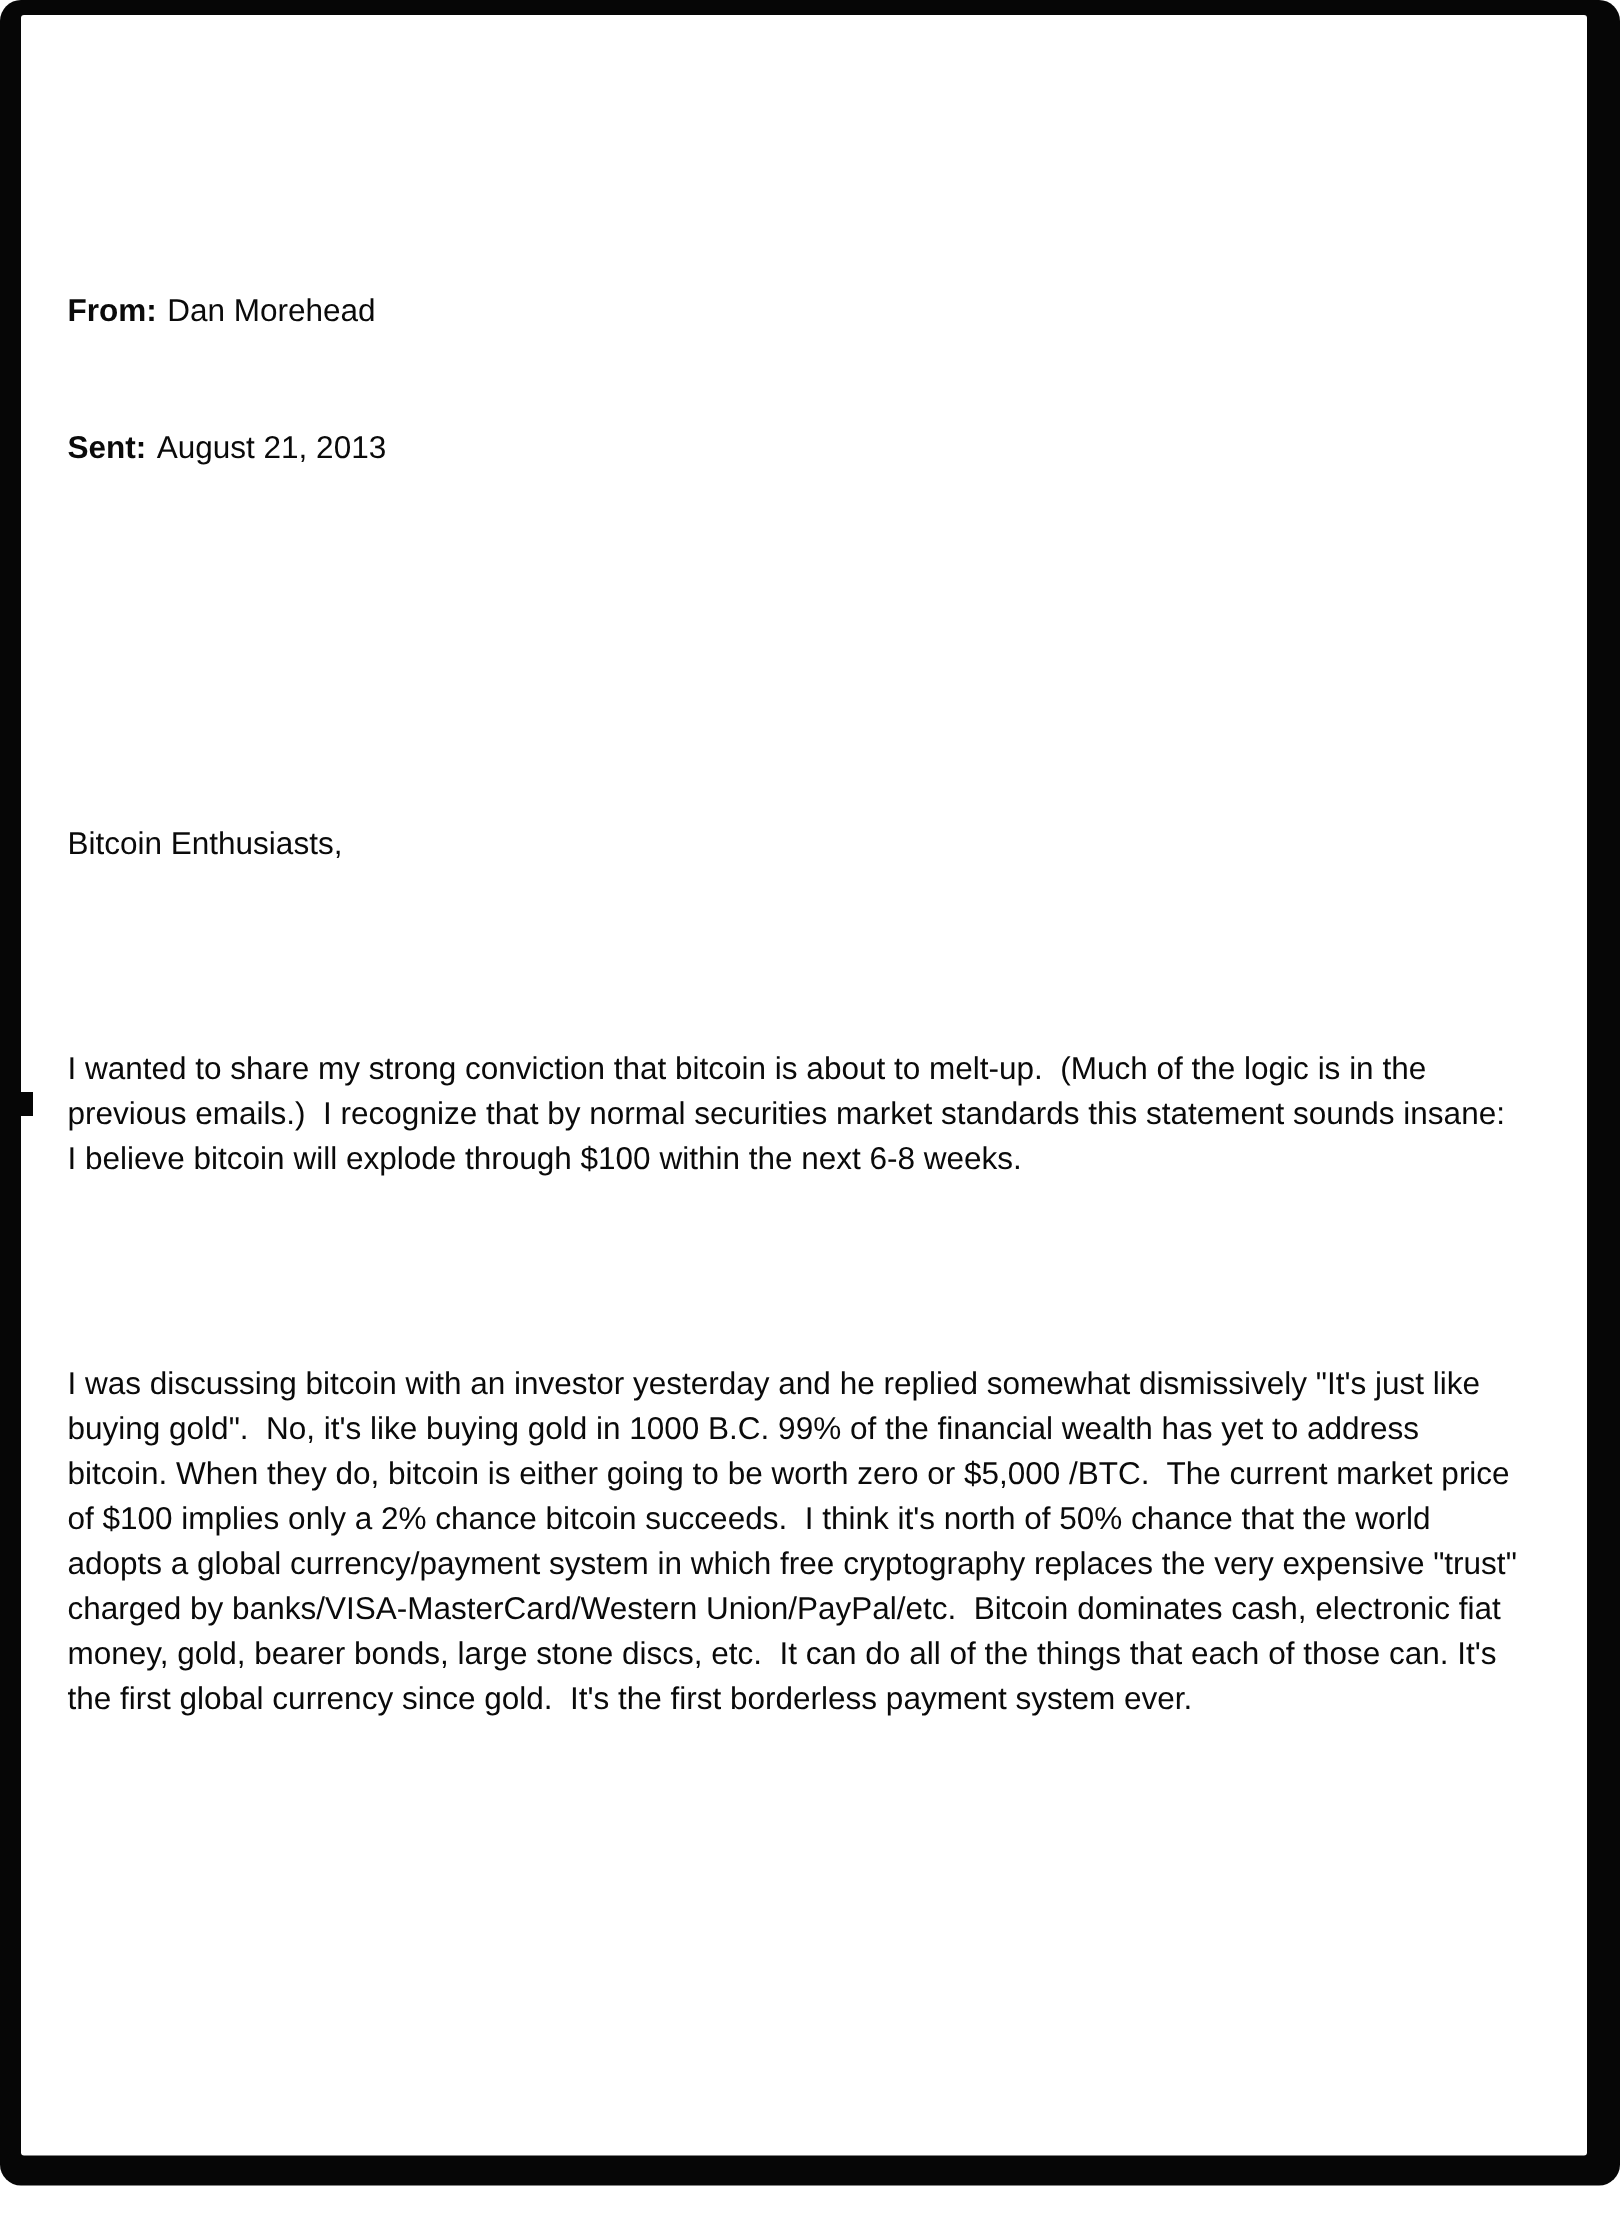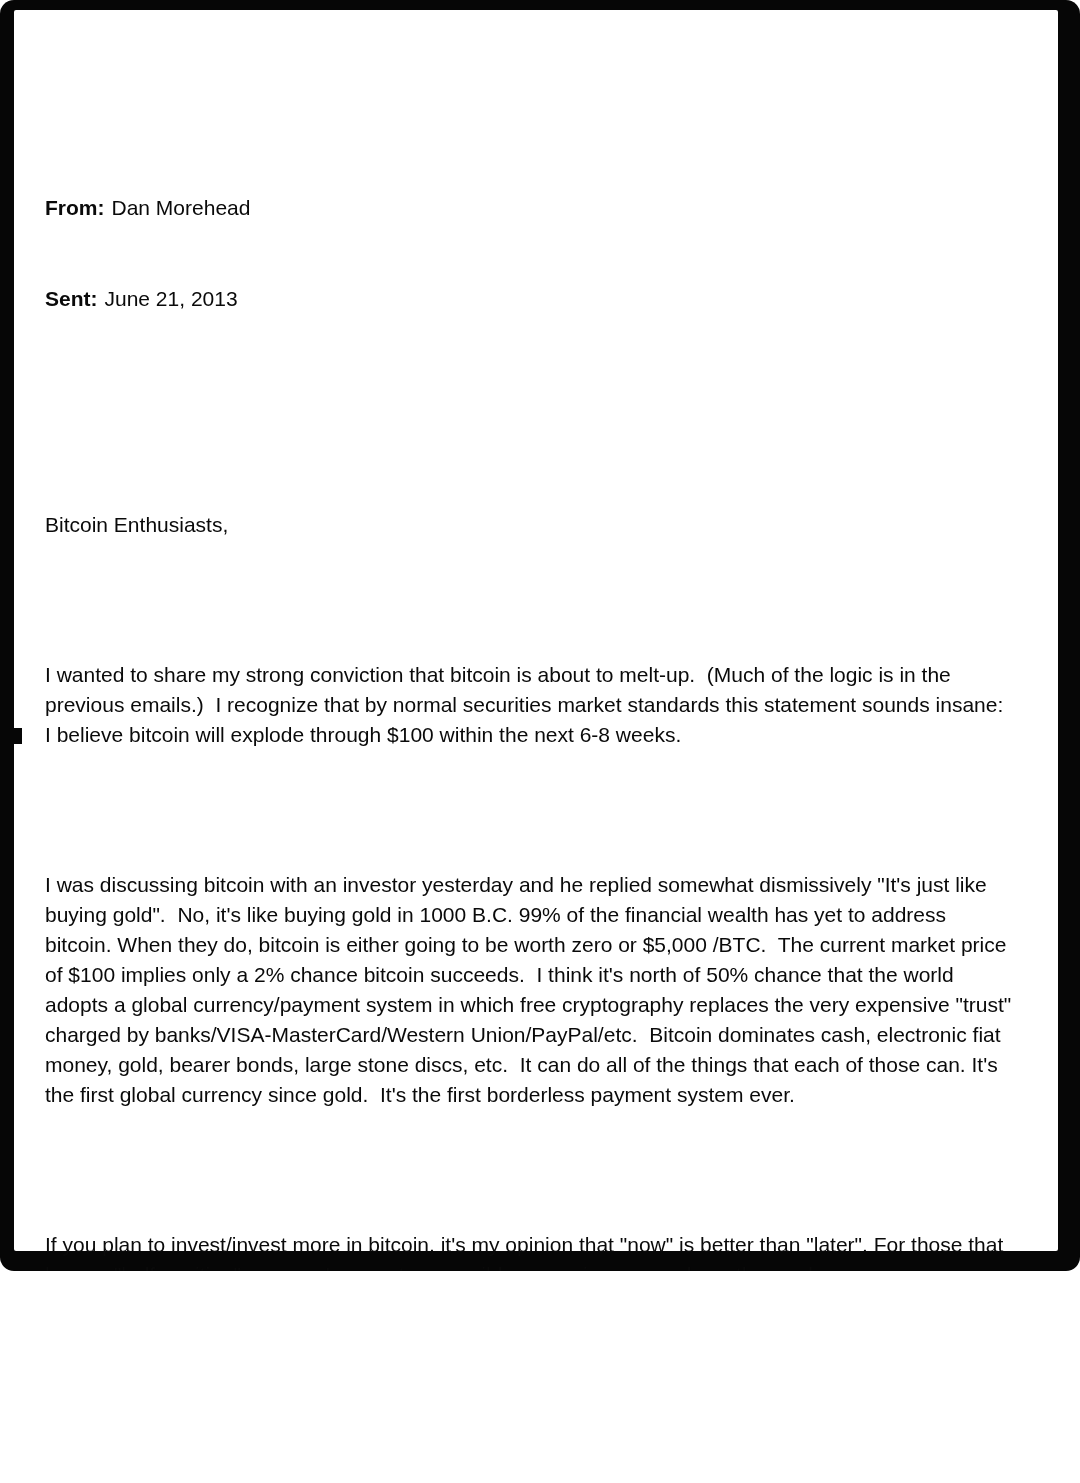--- a/index.html
+++ b/index.html
@@ -7,21 +7,21 @@
     padding: 0;
     width: 1080px;
     height: 1483px;
     background: #ffffff;
     font-family: "Liberation Sans", sans-serif;
   }
   .frame {
     position: absolute;
     left: 0; top: 0;
     width: 1080px;
-    height: 1271px;
+    height: 1457px;
     background: #060606;
     border-radius: 14px;
     overflow: hidden;
   }
   .scan-notch {
     position: absolute;
     left: 0;
     top: 728px;
     width: 22px;
     height: 16px;
@@ -41,42 +41,41 @@
   .content {
     padding: 32px 44px 0 31px;
     color: #0a0a0a;
     font-size: 21px;
     line-height: 30px;
     white-space: pre-wrap;
   }
   .hline { line-height: 31px; }
   .hlabel { font-weight: bold; margin-right: 7px; }
   p { margin: 30px 0 0 0; }
-  p.salutation { margin-top: 46px; }
+  p.salutation { margin-top: 84px; }
 </style>
 </head>
 <body>
 
 <div class="frame">
   <div class="scan-notch"></div>
   <div class="page">
     <div class="content">
 
       <div class="email-header">
         <div class="hline"><span class="hlabel">From:</span><span>Dan Morehead</span></div>
-        <div class="hline"><span class="hlabel">Sent:</span><span>June 21, 2013</span></div>
+        <div class="hline"><span class="hlabel">Sent:</span><span>August 21, 2013</span></div>
       </div>
 
       <p class="salutation">Bitcoin Enthusiasts,</p>
 
       <p>I wanted to share my strong conviction that bitcoin is about to melt-up.  (Much of the logic is in the previous emails.)  I recognize that by normal securities market standards this statement sounds insane:  I believe bitcoin will explode through $100 within the next 6-8 weeks.</p>
 
       <p>I was discussing bitcoin with an investor yesterday and he replied somewhat dismissively "It's just like buying gold".  No, it's like buying gold in 1000 B.C. 99% of the financial wealth has yet to address bitcoin. When they do, bitcoin is either going to be worth zero or $5,000 /BTC.  The current market price of $100 implies only a 2% chance bitcoin succeeds.  I think it's north of 50% chance that the world adopts a global currency/payment system in which free cryptography replaces the very expensive "trust" charged by banks/VISA-MasterCard/Western Union/PayPal/etc.  Bitcoin dominates cash, electronic fiat money, gold, bearer bonds, large stone discs, etc.  It can do all of the things that each of those can. It's the first global currency since gold.  It's the first borderless payment system ever.</p>
 
-      <p>If you plan to invest/invest more in bitcoin, it's my opinion that "now" is better than "later". For those that have a "half position" on now, I sense two possible scenarios a year down the road:</p>
 
       
 
       
 
       
 
       
 
       

